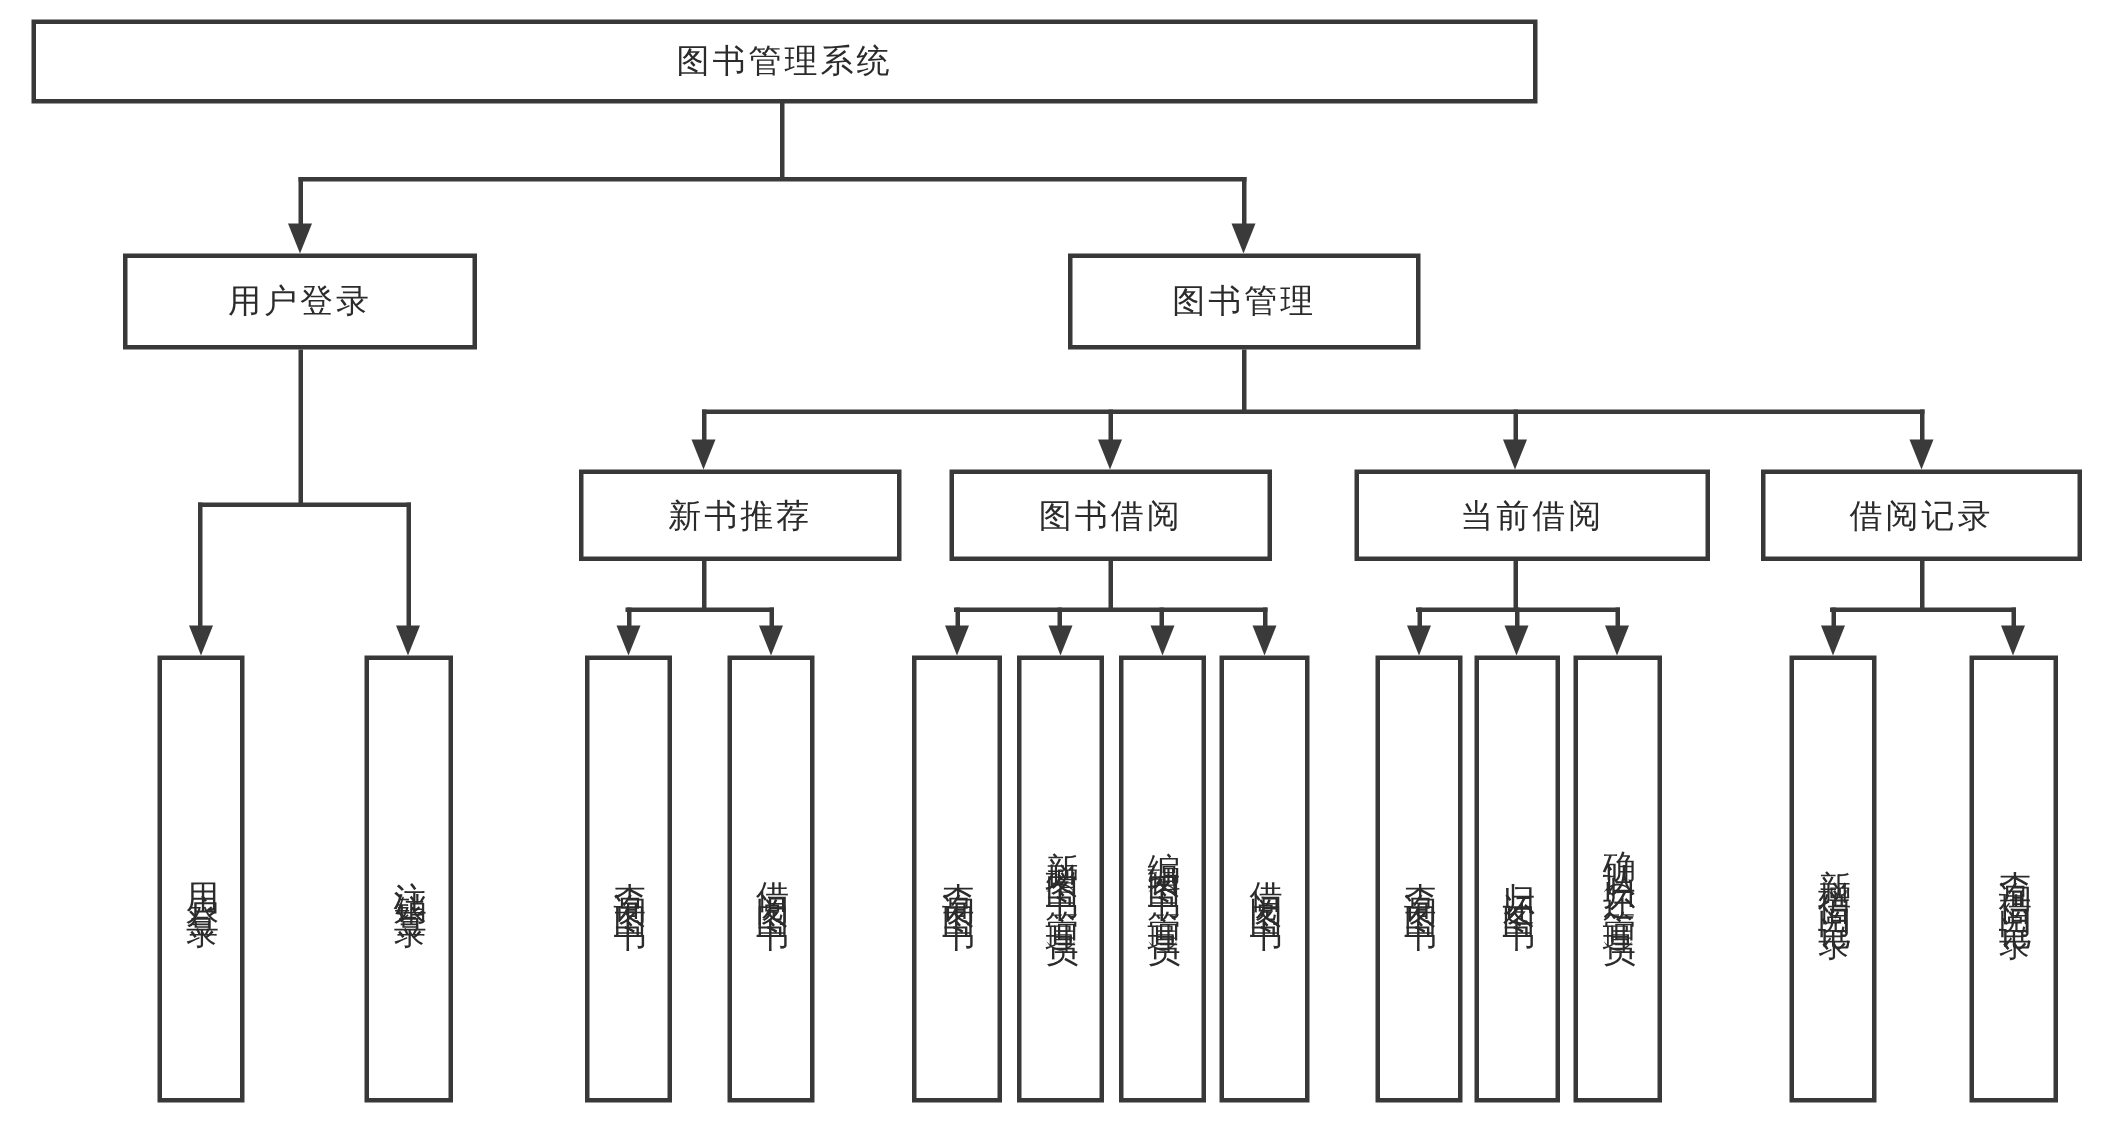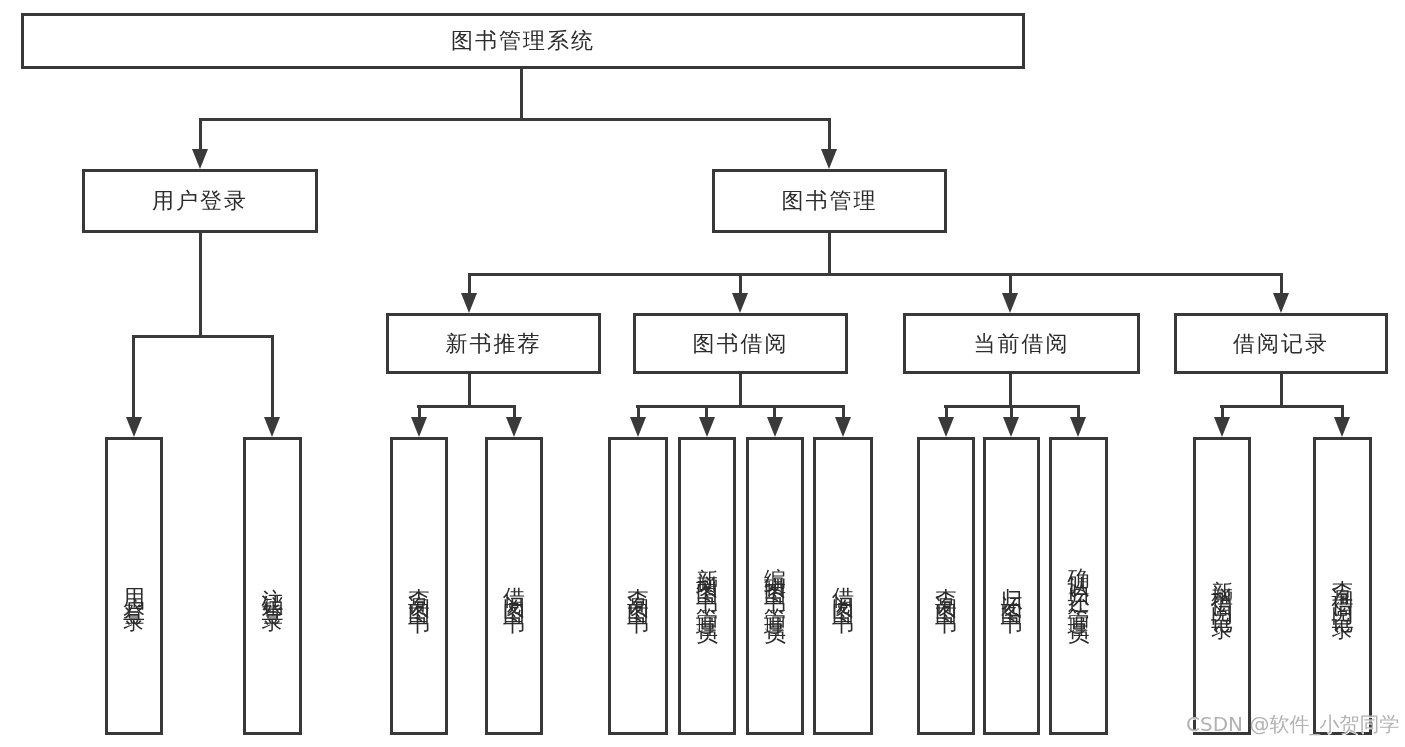--- a/index.html
+++ b/index.html
@@ -182,15 +182,14 @@
   <div class="line v" style="left:1077px; top:405px; height:14px;"></div>
   <div class="arr" style="left:1070px; top:417px;"></div>
 
   <div class="line v" style="left:1280px; top:374px; height:33px;"></div>
   <div class="line h" style="left:1220px; top:405px; width:124px;"></div>
   <div class="line v" style="left:1221px; top:405px; height:14px;"></div>
   <div class="arr" style="left:1214px; top:417px;"></div>
   <div class="line v" style="left:1341px; top:405px; height:14px;"></div>
   <div class="arr" style="left:1334px; top:417px;"></div>
 
-  <div class="watermark">CSDN @软件_小贺同学</div>
 
 </div>
 
 </body></html>

